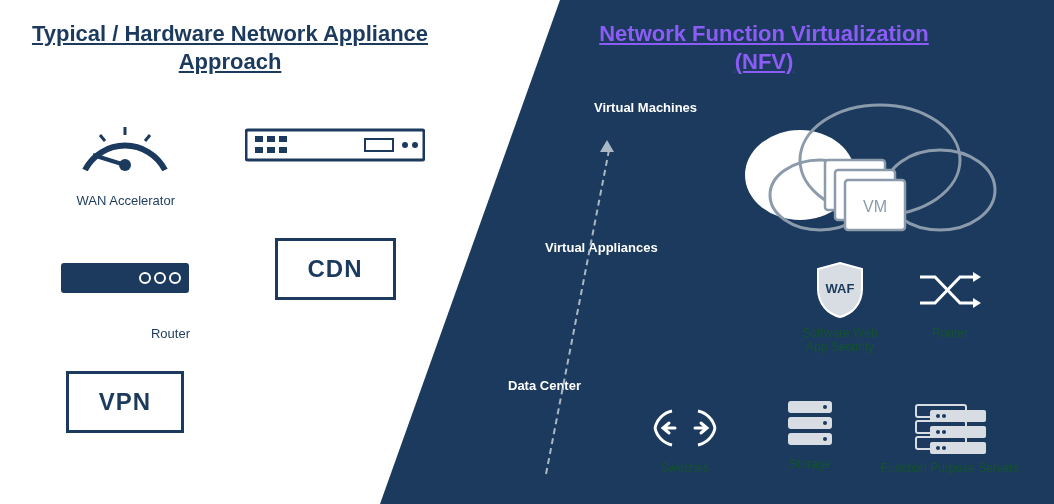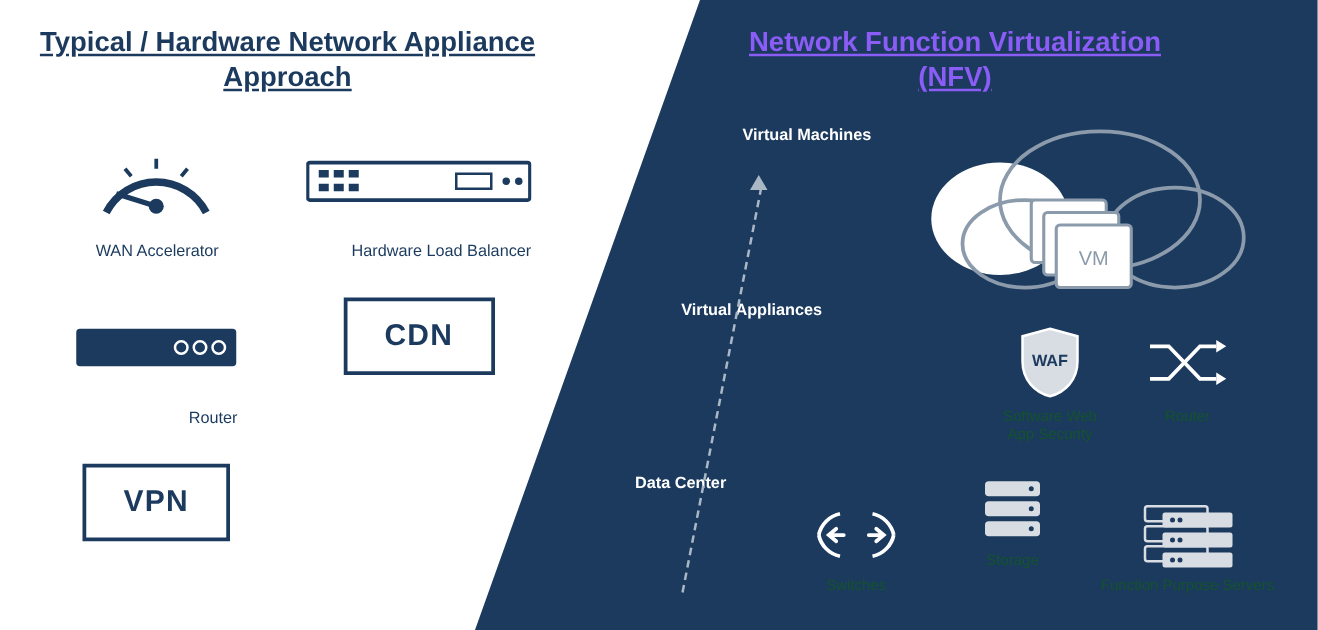--- a/index.html
+++ b/index.html
@@ -90,21 +90,21 @@
     border-left: 7px solid transparent;
     border-right: 7px solid transparent;
     border-bottom: 12px solid #aab8c6;
   }
   .r-item { position: absolute; text-align: center; color: #14532d; font-size: 12px; }
   .r-icon { display: flex; align-items: center; justify-content: center; margin-bottom: 6px; }
   .r-lb .r-icon { height: 60px; } .r-lb { left: 635px; top: 260px; width: 140px; }
   .r-waf .r-icon { height: 60px; } .r-waf { left: 785px; top: 260px; width: 110px; }
   .r-rt .r-icon { height: 60px; } .r-rt { left: 900px; top: 260px; width: 100px; }
   .r-sw .r-icon { height: 55px; } .r-sw { left: 640px; top: 400px; width: 90px; }
-  .r-st .r-icon { height: 55px; } .r-st { left: 770px; top: 380px; width: 80px; }
+  .r-st .r-icon { height: 55px; } .r-st { left: 770px; top: 396px; width: 80px; }
   .r-gp .r-icon { height: 55px; } .r-gp { left: 870px; top: 400px; width: 160px; }
   .cloud-vm { position: absolute; left: 680px; top: 100px; width: 330px; height: 130px; }
 </style>
 </head>
 <body>
 <div class="container">
 
 <div class="right-bg"></div>
 
 <div class="left">
@@ -134,21 +134,20 @@
           <rect x="22" y="11" width="8" height="6" fill="#1b3a5e"></rect>
           <rect x="34" y="11" width="8" height="6" fill="#1b3a5e"></rect>
           <rect x="10" y="22" width="8" height="6" fill="#1b3a5e"></rect>
           <rect x="22" y="22" width="8" height="6" fill="#1b3a5e"></rect>
           <rect x="34" y="22" width="8" height="6" fill="#1b3a5e"></rect>
           <rect x="120" y="14" width="28" height="12" fill="none" stroke="#1b3a5e" stroke-width="2"></rect>
           <circle cx="160" cy="20" r="3" fill="#1b3a5e"></circle>
           <circle cx="170" cy="20" r="3" fill="#1b3a5e"></circle>
         </svg>
       </div>
-      <div class="left-label">Hardware Load Balancer</div>
     </div>
 
     <div class="left-item">
       <div class="left-icon">
         <svg width="130" height="40" viewBox="0 0 130 40">
           <rect x="1" y="5" width="128" height="30" fill="#1b3a5e" rx="3"></rect>
           <circle cx="85" cy="20" r="5" fill="none" stroke="#fff" stroke-width="2"></circle>
           <circle cx="100" cy="20" r="5" fill="none" stroke="#fff" stroke-width="2"></circle>
           <circle cx="115" cy="20" r="5" fill="none" stroke="#fff" stroke-width="2"></circle>
         </svg>

